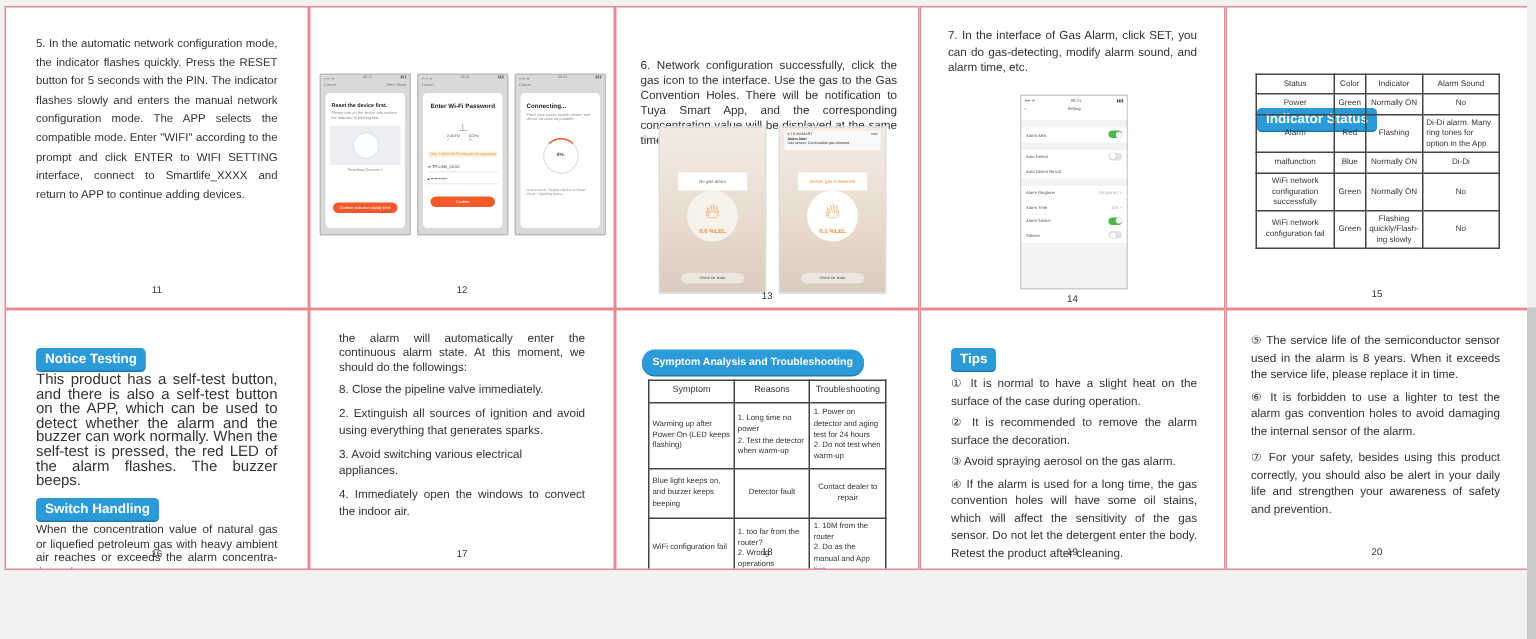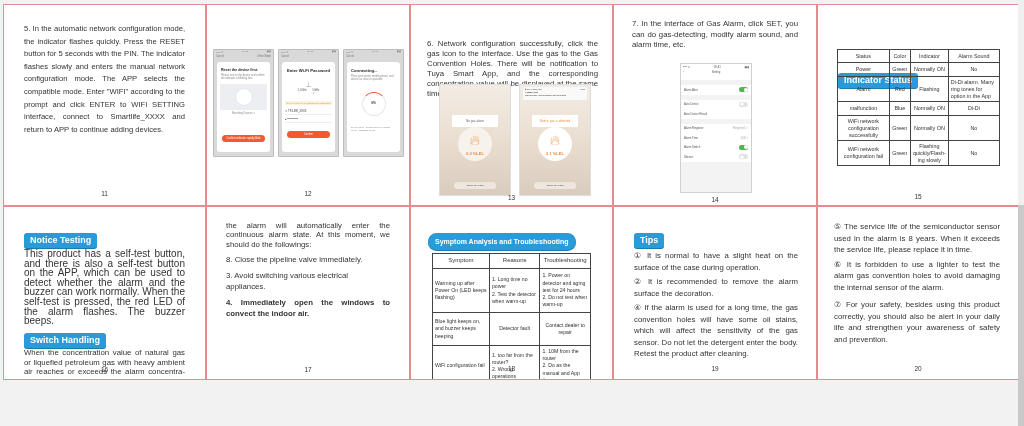--- a/index.html
+++ b/index.html
@@ -277,22 +277,23 @@
       <span class="pill">Switch Handling</span>
     </div>
     <div class="pad body-text" style="top:141px; font-size:7.8px; line-height:9.6px;">When the concentration value of natural gas or liquefied petroleum gas with heavy ambient air reaches or exceeds the alarm concentra-tion value,</div>
     <div class="pnum" style="bottom:6px;">16</div>
   </div>
 
   <div class="page row2 c2">
     <div class="pad" style="top:14px; left:19px; right:19px;">
       <div class="body-text" style="font-size:7.8px; line-height:9.4px; margin-bottom:5px;">the alarm will automatically enter the continuous alarm state. At this moment, we should do the followings:</div>
       <div class="body-text" style="font-size:7.8px; line-height:11.5px; margin-bottom:4px; text-align:left;">8. Close the pipeline valve immediately.</div>
+      <div class="body-text" style="font-size:7.8px; line-height:11.5px; margin-bottom:4px;">2. Extinguish all sources of ignition and avoid using everything that generates sparks.</div>
       <div class="body-text" style="font-size:7.8px; line-height:11.5px; margin-bottom:4px; text-align:left; padding-right:40px;">3. Avoid switching various electrical appliances.</div>
-      <div class="body-text" style="font-size:7.8px; line-height:11.5px;font-weight:bold;">4. Immediately open the windows to convect the indoor air.</div>
+      <div class="body-text" style="font-size:7.8px; line-height:11.5px;">4. Immediately open the windows to convect the indoor air.</div>
     </div>
     <div class="pnum" style="bottom:6px;">17</div>
   </div>
 
   <div class="page row2 c3">
     <div style="position:absolute; left:17px; top:23px;">
       <span class="pill round">Symptom Analysis and Troubleshooting</span>
     </div>
     <div style="position:absolute; left:21px; right:21px; top:46px;">
       <table class="grid trbl">
@@ -327,20 +328,21 @@
     <div class="pnum" style="bottom:7px;">18</div>
   </div>
 
   <div class="page row2 c4">
     <div style="position:absolute; left:20px; top:22px;">
       <span class="pill">Tips</span>
     </div>
     <div class="pad" style="top:43px; left:20px; right:18px;">
       <div class="body-text" style="font-size:7.8px; line-height:11.5px; margin-bottom:3px;">① It is normal to have a slight heat on the surface of the case during operation.</div>
       <div class="body-text" style="font-size:7.8px; line-height:11.5px; margin-bottom:3px;">② It is recommended to remove the alarm surface the decoration.</div>
+      <div class="body-text" style="font-size:7.8px; line-height:11.5px; margin-bottom:3px;">③ Avoid spraying aerosol on the gas alarm.</div>
       <div class="body-text" style="font-size:7.8px; line-height:11.5px;">④ If the alarm is used for a long time, the gas convention holes will have some oil stains, which will affect the sensitivity of the gas sensor. Do not let the detergent enter the body. Retest the product after cleaning.</div>
     </div>
     <div class="pnum" style="bottom:7px;">19</div>
   </div>
 
   <div class="page row2 c5">
     <div class="pad" style="top:14px; left:16px; right:18px;">
       <div class="body-text" style="font-size:7.8px; line-height:11.5px; margin-bottom:3px;">⑤ The service life of the semiconductor sensor used in the alarm is 8 years. When it exceeds the service life, please replace it in time.</div>
       <div class="body-text" style="font-size:7.8px; line-height:11.5px; margin-bottom:6px;">⑥ It is forbidden to use a lighter to test the alarm gas convention holes to avoid damaging the internal sensor of the alarm.</div>
       <div class="body-text" style="font-size:7.8px; line-height:11.5px;">⑦ For your safety, besides using this product correctly, you should also be alert in your daily life and strengthen your awareness of safety and prevention.</div>

